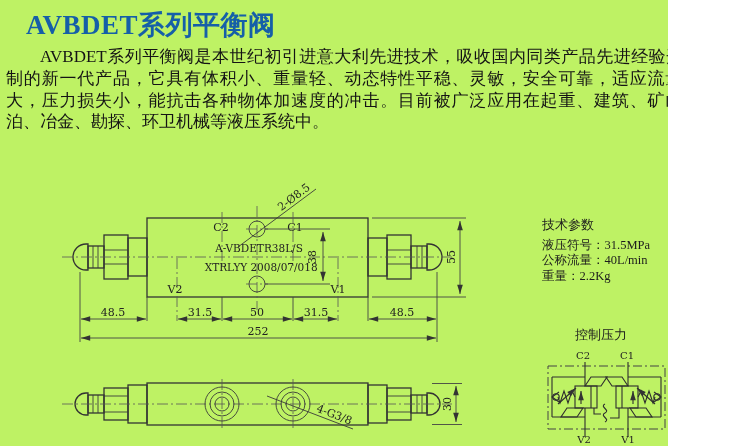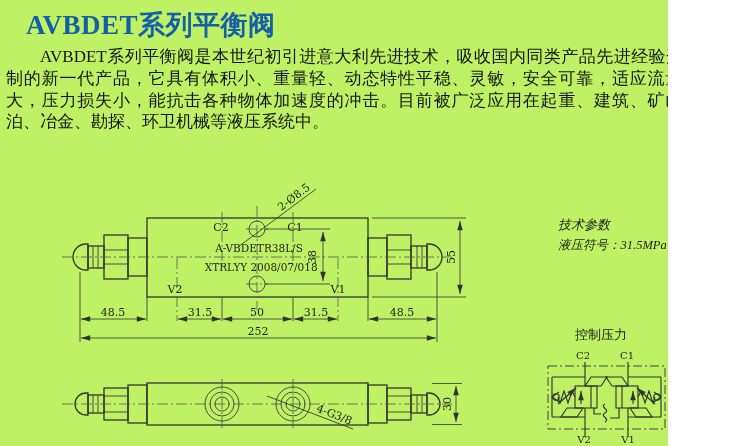--- a/index.html
+++ b/index.html
@@ -3,21 +3,21 @@
 <meta charset="utf-8">
 <style>
   html,body{margin:0;padding:0;background:#fff;}
   .page{position:relative;width:668px;height:446px;background:#bef264;overflow:hidden;
         font-family:"Liberation Serif","DejaVu Serif",serif;color:#111;}
   .title{position:absolute;left:26px;top:7px;font-size:27px;font-weight:bold;
          color:#155fa8;letter-spacing:.5px;white-space:nowrap;}
   .intro{position:absolute;left:6px;top:46px;width:712px;font-size:17px;line-height:21.8px;
          text-align:justify;text-indent:34px;color:#141414;}
   .subtitle{position:absolute;left:60px;top:166px;font-size:16px;color:#1a1a1a;white-space:nowrap;}
-  .techparams{position:absolute;left:558px;top:216px;font-size:12.5px;color:#1c1c1c;font-style:italic;}
+  .techparams{position:absolute;left:542px;top:216px;font-size:12.5px;color:#1c1c1c;}
   .techparams .tp-head{font-size:13px;margin-bottom:4px;}
   .techparams .tp-item{line-height:15.3px;white-space:nowrap;}
   .sym-head{position:absolute;left:575px;top:326px;font-size:13px;color:#1c1c1c;white-space:nowrap;}
   svg.draw{position:absolute;left:0;top:183px;}
   
   .ol{fill:none;stroke:#333;stroke-width:1.3;}
   .tl{fill:none;stroke:#3a3a3a;stroke-width:0.9;}
   .dim{fill:none;stroke:#444;stroke-width:0.9;}
   .cl{fill:none;stroke:#555;stroke-width:0.8;stroke-dasharray:11 3 2 3;}
   .sym{fill:none;stroke:#2e2e2e;stroke-width:1.1;}
@@ -32,20 +32,22 @@
 <div class="page">
 
   <div class="title">AVBDET系列平衡阀</div>
 
   <div class="intro">AVBDET系列平衡阀是本世纪初引进意大利先进技术，吸收国内同类产品先进经验开发研制的新一代产品，它具有体积小、重量轻、动态特性平稳、灵敏，安全可靠，适应流量范围大，压力损失小，能抗击各种物体加速度的冲击。目前被广泛应用在起重、建筑、矿山、船泊、冶金、勘探、环卫机械等液压系统中。</div>
 
 
   <div class="techparams">
     <div class="tp-head">技术参数</div>
     <div class="tp-item">液压符号：31.5MPa</div>
+    <div class="tp-item">公称流量：40L/min</div>
+    <div class="tp-item">重量：2.2Kg</div>
   </div>
 
   <div class="sym-head">控制压力</div>
 
   <svg class="draw" width="740" height="263" viewBox="0 183 740 263">
     <defs>
       <marker id="ar" markerWidth="11" markerHeight="9" refX="9.6" refY="4" orient="auto-start-reverse" markerUnits="userSpaceOnUse">
         <path d="M0.4,1.2 L9.6,4 L0.4,6.8 Z" fill="#333"></path>
       </marker>
     </defs>

